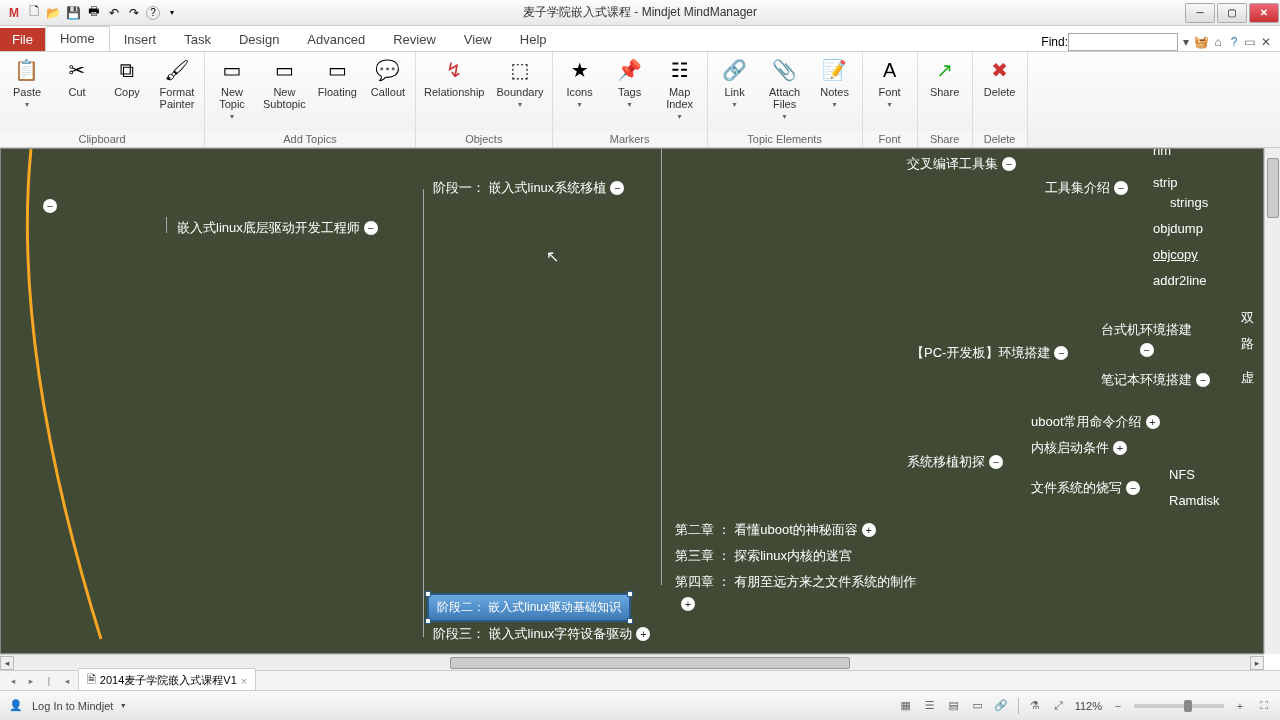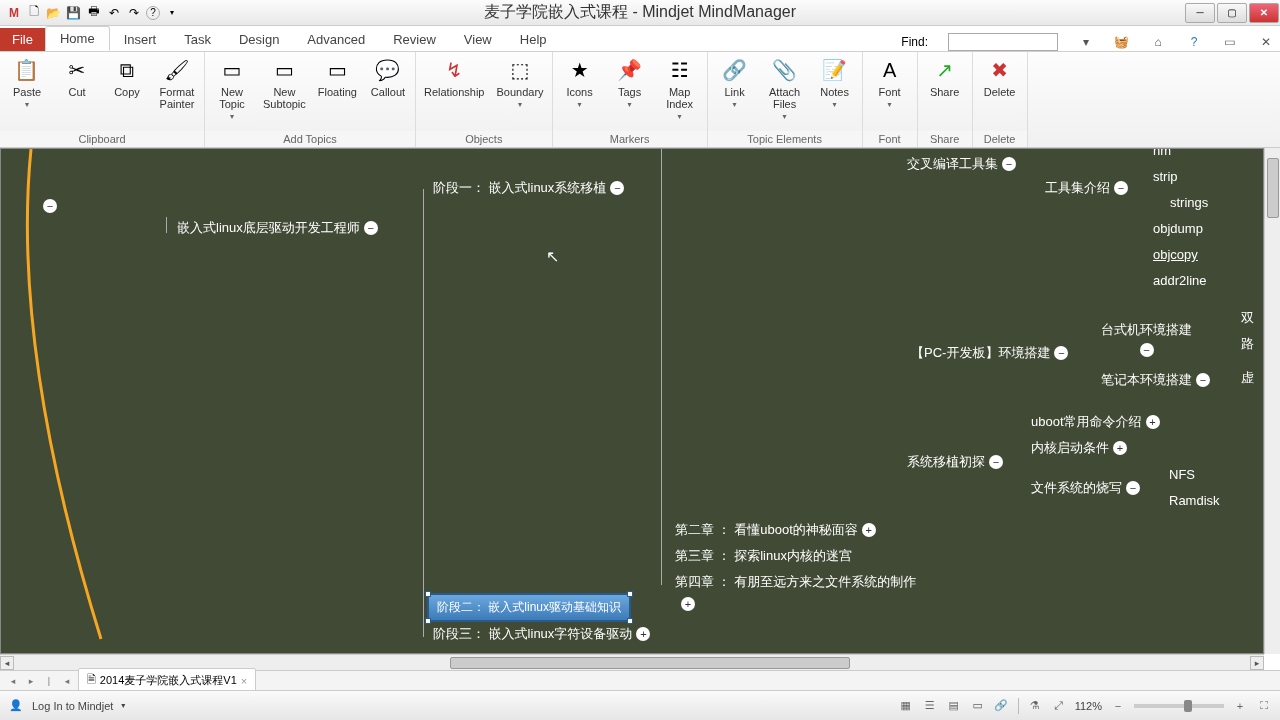--- a/index.html
+++ b/index.html
@@ -2,31 +2,31 @@
 <html><head>
 <meta charset="utf-8">
 <style>
 * { box-sizing: border-box; margin: 0; padding: 0; }
 body { font-family: "Microsoft YaHei", "Segoe UI", Tahoma, sans-serif; font-size: 12px; background: #fff; overflow: hidden; width: 1280px; height: 720px; position: relative; }
 
 
 .titlebar { height: 26px; background: linear-gradient(#fcfcfc,#e8e8e8); display: flex; align-items: center; border-bottom: 1px solid #ccc; position: relative; }
 .qat { display: flex; align-items: center; gap: 4px; padding: 0 6px; }
 .qat .ico { width: 16px; height: 16px; display: inline-flex; align-items: center; justify-content: center; font-size: 12px; cursor: pointer; }
-.title-text { position: absolute; left: 50%; transform: translateX(-50%); color: #333; font-size: 16px; }
+.title-text { position: absolute; left: 50%; transform: translateX(-50%); color: #333; font-size: 12px; }
 .win-controls { margin-left: auto; display: flex; }
 .win-btn { width: 30px; height: 20px; display: flex; align-items: center; justify-content: center; border: 1px solid #aaa; background: linear-gradient(#f8f8f8,#ddd); margin: 2px 1px; border-radius: 2px; cursor: pointer; font-size: 10px;}
 .win-close { background: linear-gradient(#e67,#c33); color:#fff; font-weight:bold;}
 
 
 .tabs { height: 26px; display: flex; align-items: flex-end; background: #fff; border-bottom: 1px solid #d0d0d0; }
 .file-tab { background: #c0392b; color: #fff; padding: 4px 12px; font-size: 13px; cursor: pointer; }
 .tab { padding: 4px 14px; font-size: 13px; color: #444; cursor: pointer; }
 .tab.active { background: #fefefe; border: 1px solid #d0d0d0; border-bottom: 1px solid #fff; border-radius: 3px 3px 0 0; }
-.find-box { margin-left: auto; display: flex; align-items: center; gap: 20px; padding-right: 6px; }
+.find-box { margin-left: auto; display: flex; align-items: center; gap: 0; padding-right: 6px; }
 .find-box input { width: 110px; height: 18px; border: 1px solid #aaa; font-size: 11px; padding: 0 2px; }
 .find-box .mini-ico { width:16px; height:16px; display:inline-flex; align-items:center; justify-content:center; cursor:pointer; font-size:12px; color:#555;}
 
 
 .ribbon { height: 96px; background: linear-gradient(#fdfdfd,#f0f0f0); border-bottom: 1px solid #ccc; display: flex; }
 .group { border-right: 1px solid #ddd; display: flex; flex-direction: column; justify-content: space-between; }
 .group-body { display: flex; align-items: flex-start; padding: 4px 8px 0; gap: 12px; flex: 1; }
 .group-label { text-align: center; font-size: 11px; color: #666; padding: 2px 0; background: #f6f6f6; position: relative;}
 .rbtn { display: flex; flex-direction: column; align-items: center; gap: 2px; cursor: pointer; min-width: 38px; }
 .rbtn .ric { width: 32px; height: 28px; display: flex; align-items: center; justify-content: center; font-size: 20px; }
@@ -265,21 +265,21 @@
       <span>交叉编译工具集</span>
       <span class="toggle">−</span>
     </div>
     <div class="node" style="left:1044px; top:30px;">
       <span>工具集介绍</span>
       <span class="toggle">−</span>
     </div>
     <div class="node" style="left:1152px; top:-6px;">
         <span>nm</span>
       </div>
-    <div class="node" style="left:1152px; top:20px;">
+    <div class="node" style="left:1152px; top:26px;">
         <span>strip</span>
       </div>
     <div class="node" style="left:1152px; top:46px;margin-left:17px;">
         <span>strings</span>
       </div>
     <div class="node" style="left:1152px; top:72px;">
         <span>objdump</span>
       </div>
     <div class="node" style="left:1152px; top:98px;text-decoration:underline;">
         <span>objcopy</span>

